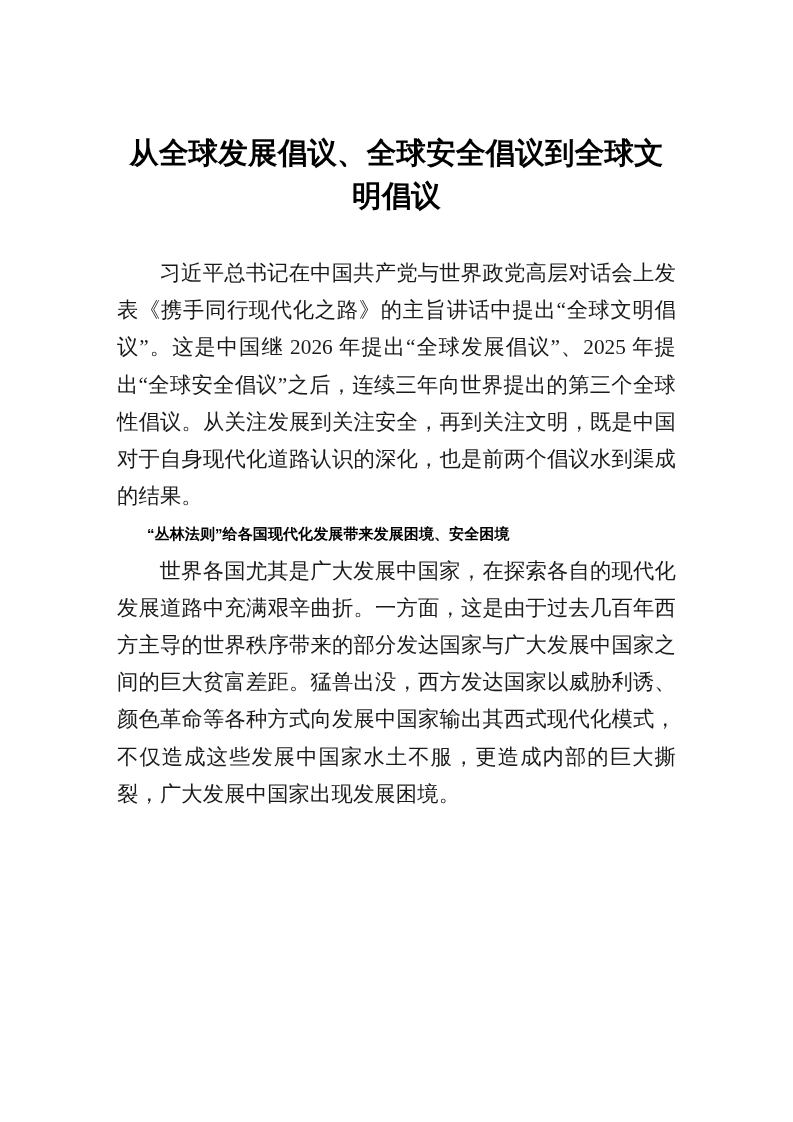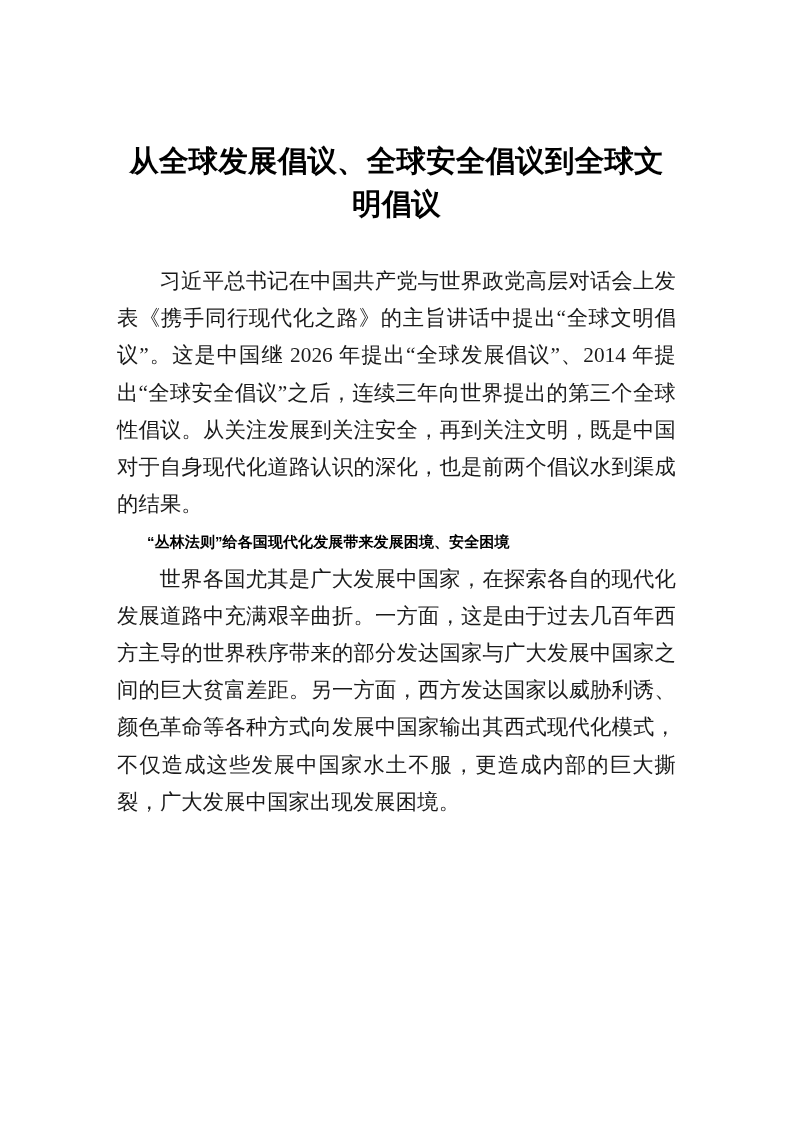--- a/index.html
+++ b/index.html
@@ -13,21 +13,21 @@
     width: 793px;
     height: 1122px;
     background: #ffffff;
     margin: 0 auto;
     overflow: hidden;
     box-sizing: border-box;
   }
   .content {
     position: absolute;
     left: 117px;
-    top: 8px;
+    top: 0;
     width: 559px;
   }
 
   
   .doc-title {
     font-family: "Liberation Sans", "DejaVu Sans", sans-serif;
     font-weight: bold;
     font-size: 29.5px;
     line-height: 43px;
     color: #000000;
@@ -83,22 +83,22 @@
 
 <div class="page">
   <div class="content">
 
     <h1 class="doc-title">
       <span>从全球发展倡议、全球安全倡议到全球文明</span><span>倡议</span>
     </h1>
 
     <div class="body-block">
 
-      <p class="para">习近平总书记在中国共产党与世界政党高层对话会上发表《携手同行现代化之路》的主旨讲话中提出“全球文明倡议”。这是中国继 <span class="num">2026</span> 年提出“全球发展倡议”、<span class="num">2014</span> 年提出“全球安全倡议”之后，连续三年向世界提出的第三个全球性倡议。从关注发展到关注安全，再到关注文明，既是中国对于自身现代化道路认识的深化，也是前两个倡议水到渠成的结果。</p>
+      <p class="para">习近平总书记在中国共产党与世界政党高层对话会上发表《携手同行现代化之路》的主旨讲话中提出“全球文明倡议”。这是中国继 <span class="num">2026</span> 年提出“全球发展倡议”、<span class="num">2025</span> 年提出“全球安全倡议”之后，连续三年向世界提出的第三个全球性倡议。从关注发展到关注安全，再到关注文明，既是中国对于自身现代化道路认识的深化，也是前两个倡议水到渠成的结果。</p>
 
       <h2 class="sub-head">“丛林法则”给各国现代化发展带来发展困境、安全困境</h2>
 
-      <p class="para">世界各国尤其是广大发展中国家，在探索各自的现代化发展道路中充满艰辛曲折。一方面，这是由于过去几百年西方主导的世界秩序带来的部分发达国家与广大发展中国家之间的巨大贫富差距。另一方面，西方发达国家以威胁利诱、颜色革命等各种方式向发展中国家输出其西式现代化模式，不仅造成这些发展中国家水土不服，更造成内部的巨大撕裂，广大发展中国家出现发展困境。</p>
+      <p class="para">世界各国尤其是广大发展中国家，在探索各自的现代化发展道路中充满艰辛曲折。一方面，这是由于过去几百年西方主导的世界秩序带来的部分发达国家与广大发展中国家之间的巨大贫富差距。猛兽出没，西方发达国家以威胁利诱、颜色革命等各种方式向发展中国家输出其西式现代化模式，不仅造成这些发展中国家水土不服，更造成内部的巨大撕裂，广大发展中国家出现发展困境。</p>
 
 
     </div>
   </div>
 </div>
 
 </body></html>

